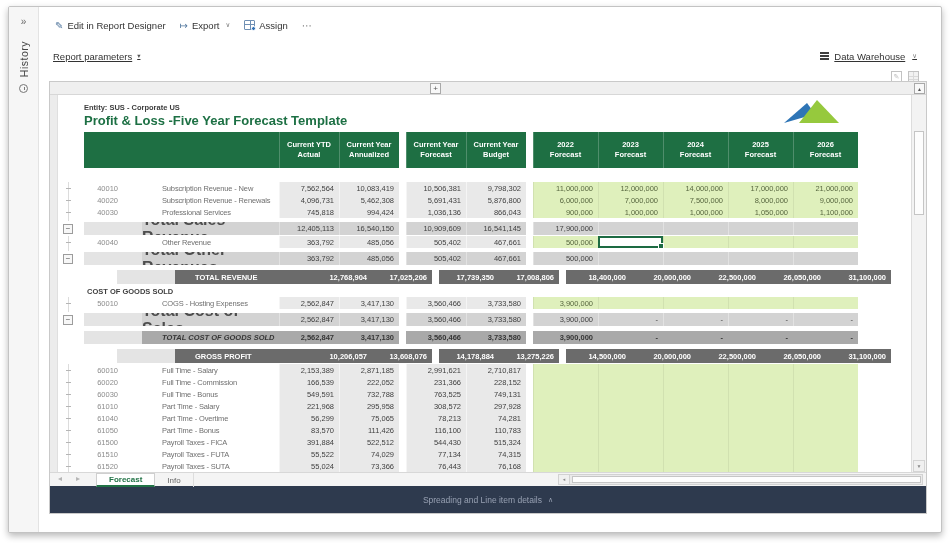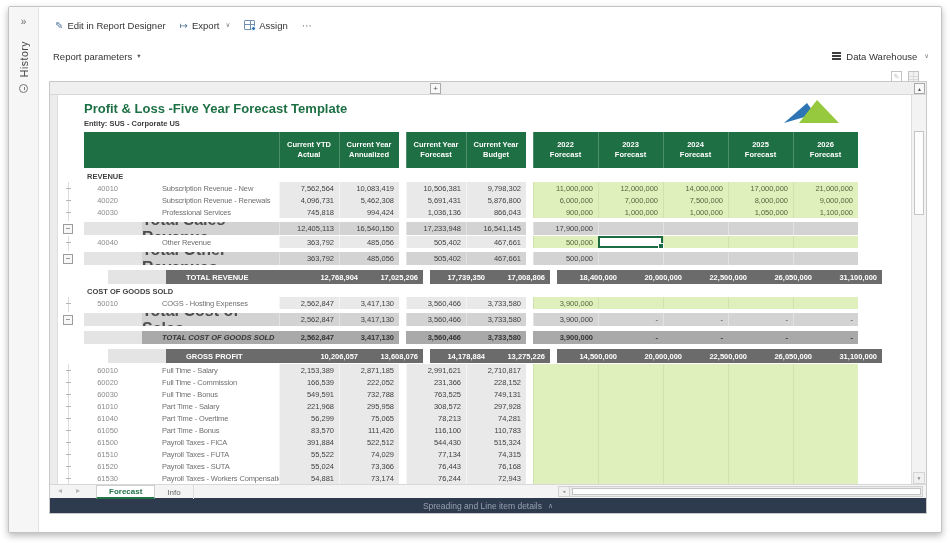--- a/index.html
+++ b/index.html
@@ -23,22 +23,22 @@
   .tb-ic { color:#54799f; font-size:10px; }
   .chev { font-size:6.5px; color:#777; margin-left:2px; }
   .assign-ic { position:relative; width:11px; height:10px; border:1px solid #6f8fb3; border-radius:1px; }
   .assign-ic::before { content:''; position:absolute; left:0; right:0; top:2.5px; height:1px; background:#6f8fb3; }
   .assign-ic::after { content:''; position:absolute; left:4.5px; top:0; bottom:0; width:1px; background:#6f8fb3; }
   .assign-dot { position:absolute; right:-2px; bottom:-2px; width:5px; height:5px; border-radius:50%;
                 background:#2f6fb4; border:1px solid #fff; }
   .more-dots { font-size:10px; color:#777; letter-spacing:1px; }
 
   
-  #paramrow { position:absolute; left:44px; right:12px; top:40px; height:18px;
-              display:flex; justify-content:space-between; align-items:center; font-size:9.5px; color:#333; }
+  #paramrow { position:absolute; left:44px; right:24px; top:40px; height:18px;
+              display:flex; justify-content:space-between; align-items:center; font-size:9.5px; color:#333;text-decoration:underline; }
   .dw { display:flex; align-items:center; gap:5px; cursor:pointer; }
   .dw-ic { width:9px; height:9px; background:repeating-linear-gradient(180deg,#3e3e3e 0 2px,#fff 2px 3px); }
   #miniicons { position:absolute; right:22px; top:64px; display:flex; gap:6px; }
   .mini { width:11px; height:11px; border:1px solid #c2c2c2; color:#b9b9b9; font-size:7px;
           display:flex; align-items:center; justify-content:center; background:#fff; }
   .mini.grid { background:linear-gradient(#d9d9d9 0 0) 0 3.5px/100% 1px no-repeat,
                linear-gradient(#d9d9d9 0 0) 0 7px/100% 1px no-repeat,
                linear-gradient(#d9d9d9 0 0) 3.5px 0/1px 100% no-repeat, #f2f2f2; }
 
   
@@ -69,21 +69,21 @@
 
   #rows { margin-top:2px; }
   .row { display:flex; }
   .gutter { width:26px; flex:none; position:relative; }
   .g-line::before { content:''; position:absolute; left:10px; top:0; bottom:0; width:1px; background:#dcdcdc; }
   .gdash { position:absolute; left:8px; top:50%; width:5px; height:1px; background:#b5b5b5; }
   .gbox { position:absolute; left:5px; top:50%; margin-top:-5px; width:10px; height:10px; border:1px solid #9c9c9c;
           background:#f7f7f7; color:#555; font-size:8px; line-height:8px; text-align:center; cursor:pointer; }
   .r-detail,.r-section { height:12px; }
   .r-subtotal,.r-subtotal2 { height:13px; margin:1px 0; }
-  .r-grandtotal { height:14px; margin:1px 0;padding-left:24px; }
+  .r-grandtotal { height:14px; margin:1px 9px;padding-left:24px; }
   .r-spacer { height:3px; }
 
   .c { font-size:7.5px; }
   .num { justify-content:flex-end; padding-right:5px; color:#3f3f3f; font-size:7.5px; }
   .c-sec { grid-column:1 / 3; font-weight:bold; color:#3f3f3f; font-size:7.5px; padding-left:3px; white-space:nowrap; }
   .c-code { justify-content:flex-end; padding-right:24px; color:#8c8c8c; font-size:7.5px; }
   .c-name { padding-left:20px; color:#6f6f6f; font-size:7.5px; white-space:nowrap; letter-spacing:-.15px; }
   .c-h { background:#e9e9e9; box-shadow:inset 1px 0 0 #f5f5f5; }
   .c-f { background:#dff0bc; box-shadow:inset 1px 0 0 rgba(0,0,0,.06); color:#57663f; }
   .c-codeT { background:#e4e4e4; }
@@ -102,21 +102,21 @@
   .tabnav { position:absolute; top:1px; color:#b5b5b5; font-size:8px; cursor:pointer; }
   #tabs { position:absolute; left:46px; top:0; height:14px; display:flex; }
   .tab { font-size:8px; padding:0 12px; display:flex; align-items:center; cursor:pointer; }
   .tab.active { background:#fff; border:1px solid #cfcfcf; border-bottom:2px solid #217346;
                 color:#217346; font-weight:bold; }
   .tab.plain { color:#666; border-right:1px solid #ddd; }
   #hscroll { position:absolute; left:58%; right:3px; top:1px; height:11px; background:#eaeaea; border:1px solid #d2d2d2; }
   #hsbtn { position:absolute; left:0; top:0; bottom:0; width:11px; background:#f0f0f0; border-right:1px solid #d2d2d2;
            color:#8a8a8a; font-size:5px; line-height:9px; text-align:center; }
   #hsthumb { position:absolute; left:13px; right:1px; top:1px; bottom:1px; background:#fdfdfd; border:1px solid #c5c5c5; }
-  #navy { height:15px; flex:none; background:#2e3a4e; color:#97a0b2; font-size:8.5px;
+  #navy { height:27px; flex:none; background:#2e3a4e; color:#97a0b2; font-size:8.5px;
           display:flex; align-items:center; justify-content:center; gap:6px; cursor:pointer; }
   #navy .up { font-size:7px; }
 </style>
 </head>
 <body>
 
 <div id="window">
 
   <div id="rail">
     <span class="rail-collapse">»</span>
@@ -162,22 +162,22 @@
   <div id="panel">
     <div id="strip">
       <span class="sqbtn" style="left:380px;">+</span>
       <span class="sqbtn" style="right:1px;font-size:5px;line-height:10px;">▲</span>
     </div>
 
     <div id="pbody">
       <div id="lstrip"></div>
 
       <div id="content">
+        <div id="rentity">Entity: SUS - Corporate US</div>
         <div id="rtitle">Profit &amp; Loss -Five Year Forecast Template</div>
-        <div id="rentity">Entity: SUS - Corporate US</div>
         <svg id="logo" width="58" height="28" viewBox="0 0 58 28">
           <polygon points="1,24 24,4 32,15" fill="#2e75b6"></polygon>
           <polygon points="16,24 34,1 56,24" fill="#96c93d"></polygon>
         </svg>
         <div id="hdrband" class="cells">
             <div class="hblank" style="grid-column: 1 / 3;"></div>
             <div class="hcell">
               <span>Current YTD</span>
               <span>Actual</span>
             </div>
@@ -213,21 +213,20 @@
             </div>
             <div class="hcell">
               <span>2026</span>
               <span>Forecast</span>
             </div>
           </div>
         <div id="rows">
             <div class="row r-section">
               <div class="gutter"></div>
               <div class="cells">
-                <div class="c-sec">REVENUE</div>
                 <div class="c"></div>
                 <div class="c"></div>
                 <div class="c"></div>
                 <div class="c"></div>
                 <div class="c"></div>
                 <div class="c"></div>
                 <div class="c"></div>
                 <div class="c"></div>
                 <div class="c"></div>
                 <div class="c"></div>
@@ -300,21 +299,21 @@
             <div class="row r-subtotal">
               <div class="gutter">
                 <span class="gbox">−</span>
               </div>
               <div class="cells">
                 <div class="c-codeT"></div>
                 <div class="t1l">Total Sales Revenue</div>
                 <div class="t1 num">12,405,113</div>
                 <div class="t1 num">16,540,150</div>
                 <div class="gap"></div>
-                <div class="t1 num">17,233,948</div>
+                <div class="t1 num">10,909,609</div>
                 <div class="t1 num">16,541,145</div>
                 <div class="gap"></div>
                 <div class="t1 num">17,900,000</div>
                 <div class="t1 num"></div>
                 <div class="t1 num"></div>
                 <div class="t1 num"></div>
                 <div class="t1 num"></div>
               </div>
             </div>
             <div class="row r-detail">

